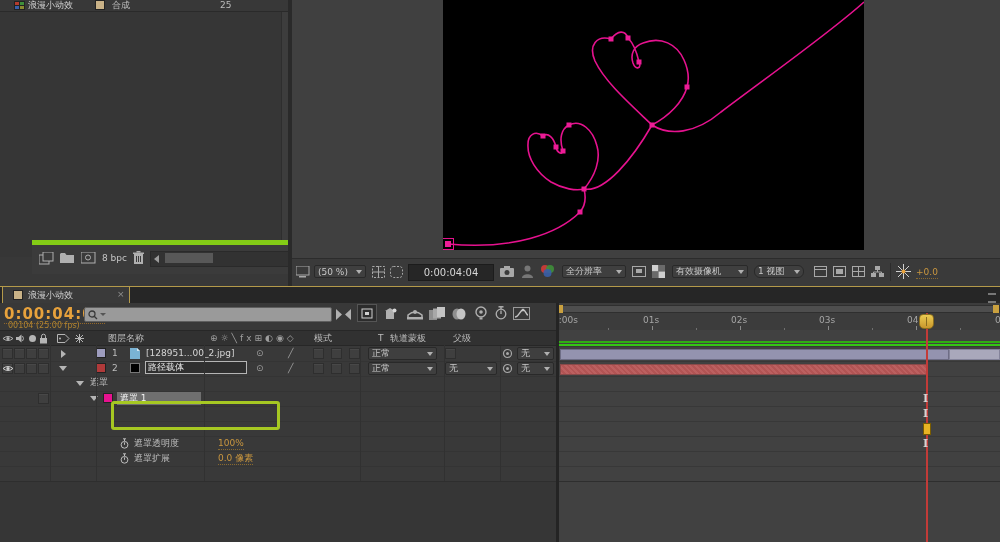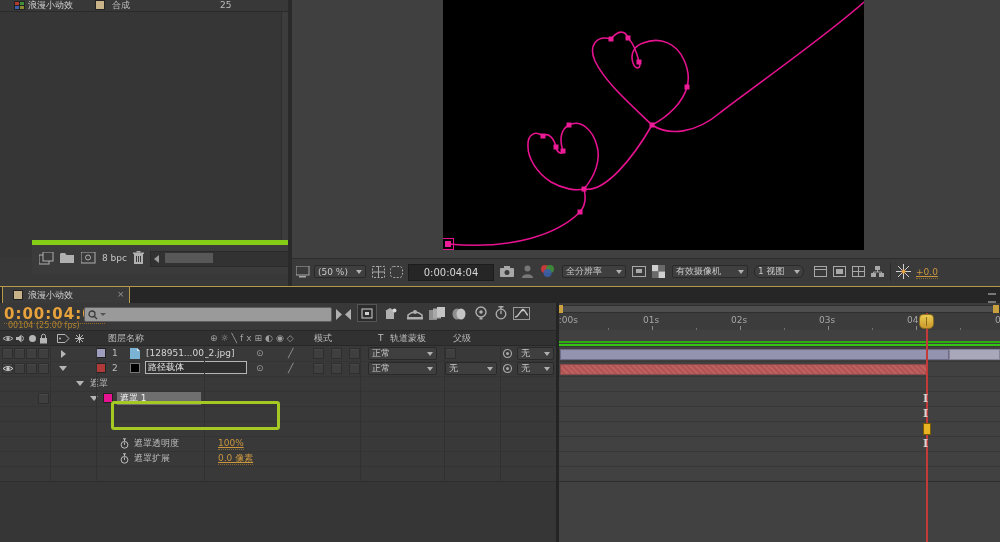--- a/index.html
+++ b/index.html
@@ -1,21 +1,21 @@
 <!DOCTYPE html>
 <html><head>
 <meta charset="utf-8">
 <style>
   html,body{margin:0;padding:0;background:#222;}
   .app{position:relative;width:1000px;height:542px;background:#3c3c3c;overflow:hidden;
        font-family:"DejaVu Sans","Liberation Sans",sans-serif;font-size:9px;color:#bdbdbd;}
   .abs{position:absolute;}
   .t{font-size:9px;color:#bdbdbd;white-space:nowrap;line-height:11px;}
   .t-light{color:#d6d6d6;}
-  .orange{color:#c9963f;text-decoration:underline;}
+  .orange{color:#c9963f;}
   .hot{border-bottom:1px dotted #8a6a2f;}
   .tc-big{font-size:15px;font-weight:bold;color:#e8a23c;letter-spacing:1px;border-bottom:1px dotted #93682a;}
   .tc-small{font-size:8px;color:#b08430;border-bottom:1px dotted #7c5d22;}
   .dd{position:absolute;background:#3f3f3f;border:1px solid #292929;border-radius:2px;
       display:flex;align-items:center;justify-content:space-between;padding:0 3px;box-sizing:border-box;
       color:#c8c8c8;font-size:9px;height:13px;}
   .caret{width:0;height:0;border-left:3px solid transparent;border-right:3px solid transparent;border-top:4px solid #b0b0b0;margin-left:3px;flex:none;}
   .tri-r{width:0;height:0;border-top:4px solid transparent;border-bottom:4px solid transparent;border-left:5px solid #b5b5b5;}
   .tri-d{width:0;height:0;border-left:4px solid transparent;border-right:4px solid transparent;border-top:5px solid #b5b5b5;}
   .cell{position:absolute;width:11px;height:11px;background:#3f3f3f;border:1px solid #2e2e2e;box-shadow:inset 0 1px rgba(255,255,255,0.05);box-sizing:border-box;}
@@ -472,21 +472,21 @@
               <circle cx="5.5" cy="5.5" r="4" fill="none" stroke="#a8a8a8" stroke-width="1.2"></circle>
               <circle cx="5.5" cy="5.5" r="1.5" fill="#a8a8a8"></circle>
             </svg>
         </span>
         <div class="dd" style="left:517px;top:1px;width:37px;">
           <span>无</span>
             <span class="caret"></span>
         </div>
       </div>
 
-      <div class="abs" style="left:0;top:30px;width:558px;height:15px;">
+      <div class="abs" style="left:0;top:30px;width:558px;height:15px;font-family:Liberation Mono, monospace;">
         <span class="abs tri-d" style="left:76px;top:5px;"></span>
         <span class="t abs" style="left:90px;top:2px;">遮罩</span>
       </div>
 
       <div class="abs" style="left:0;top:45px;width:558px;height:15px;">
         <span class="cell" style="left:38px;top:2px;"></span>
         <span class="abs tri-d" style="left:90px;top:5px;"></span>
         <span class="chip" style="left:103px;top:2px;background:#e6128f;"></span>
         <div class="abs" style="left:117px;top:1px;width:84px;height:13px;background:#6f6f6f;">
           <span class="t abs" style="left:3px;top:1px;color:#f2f2f2;">遮罩 1</span>

